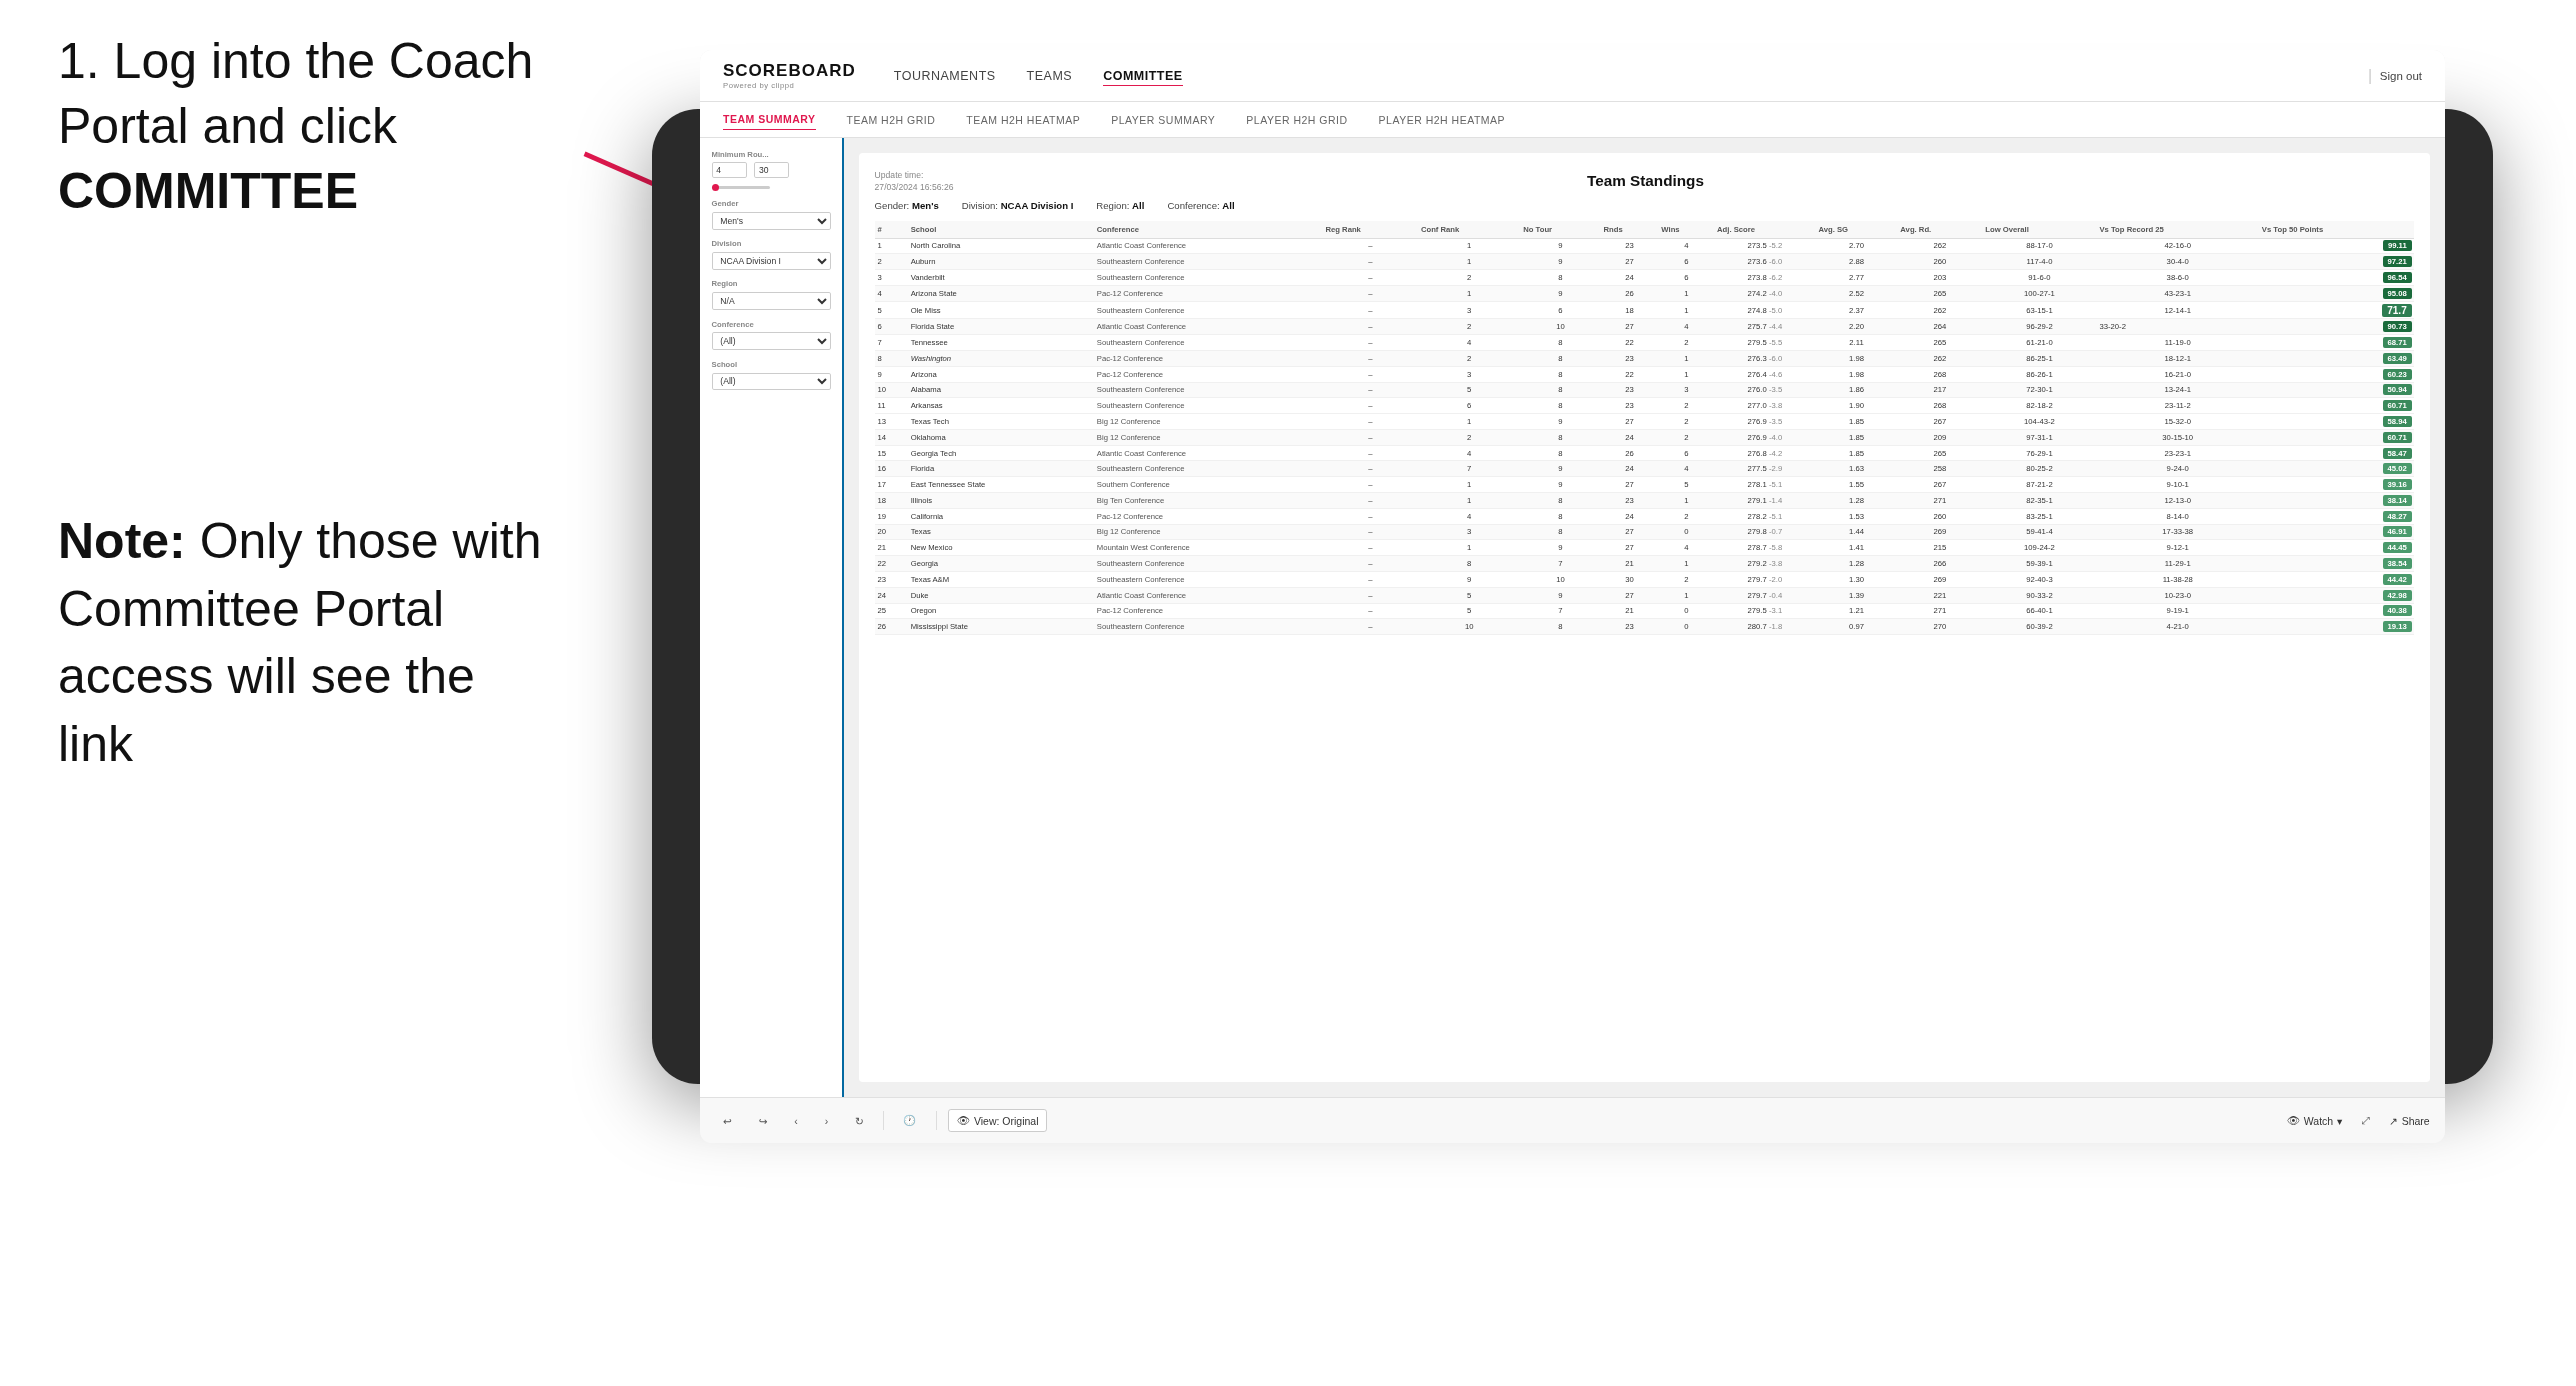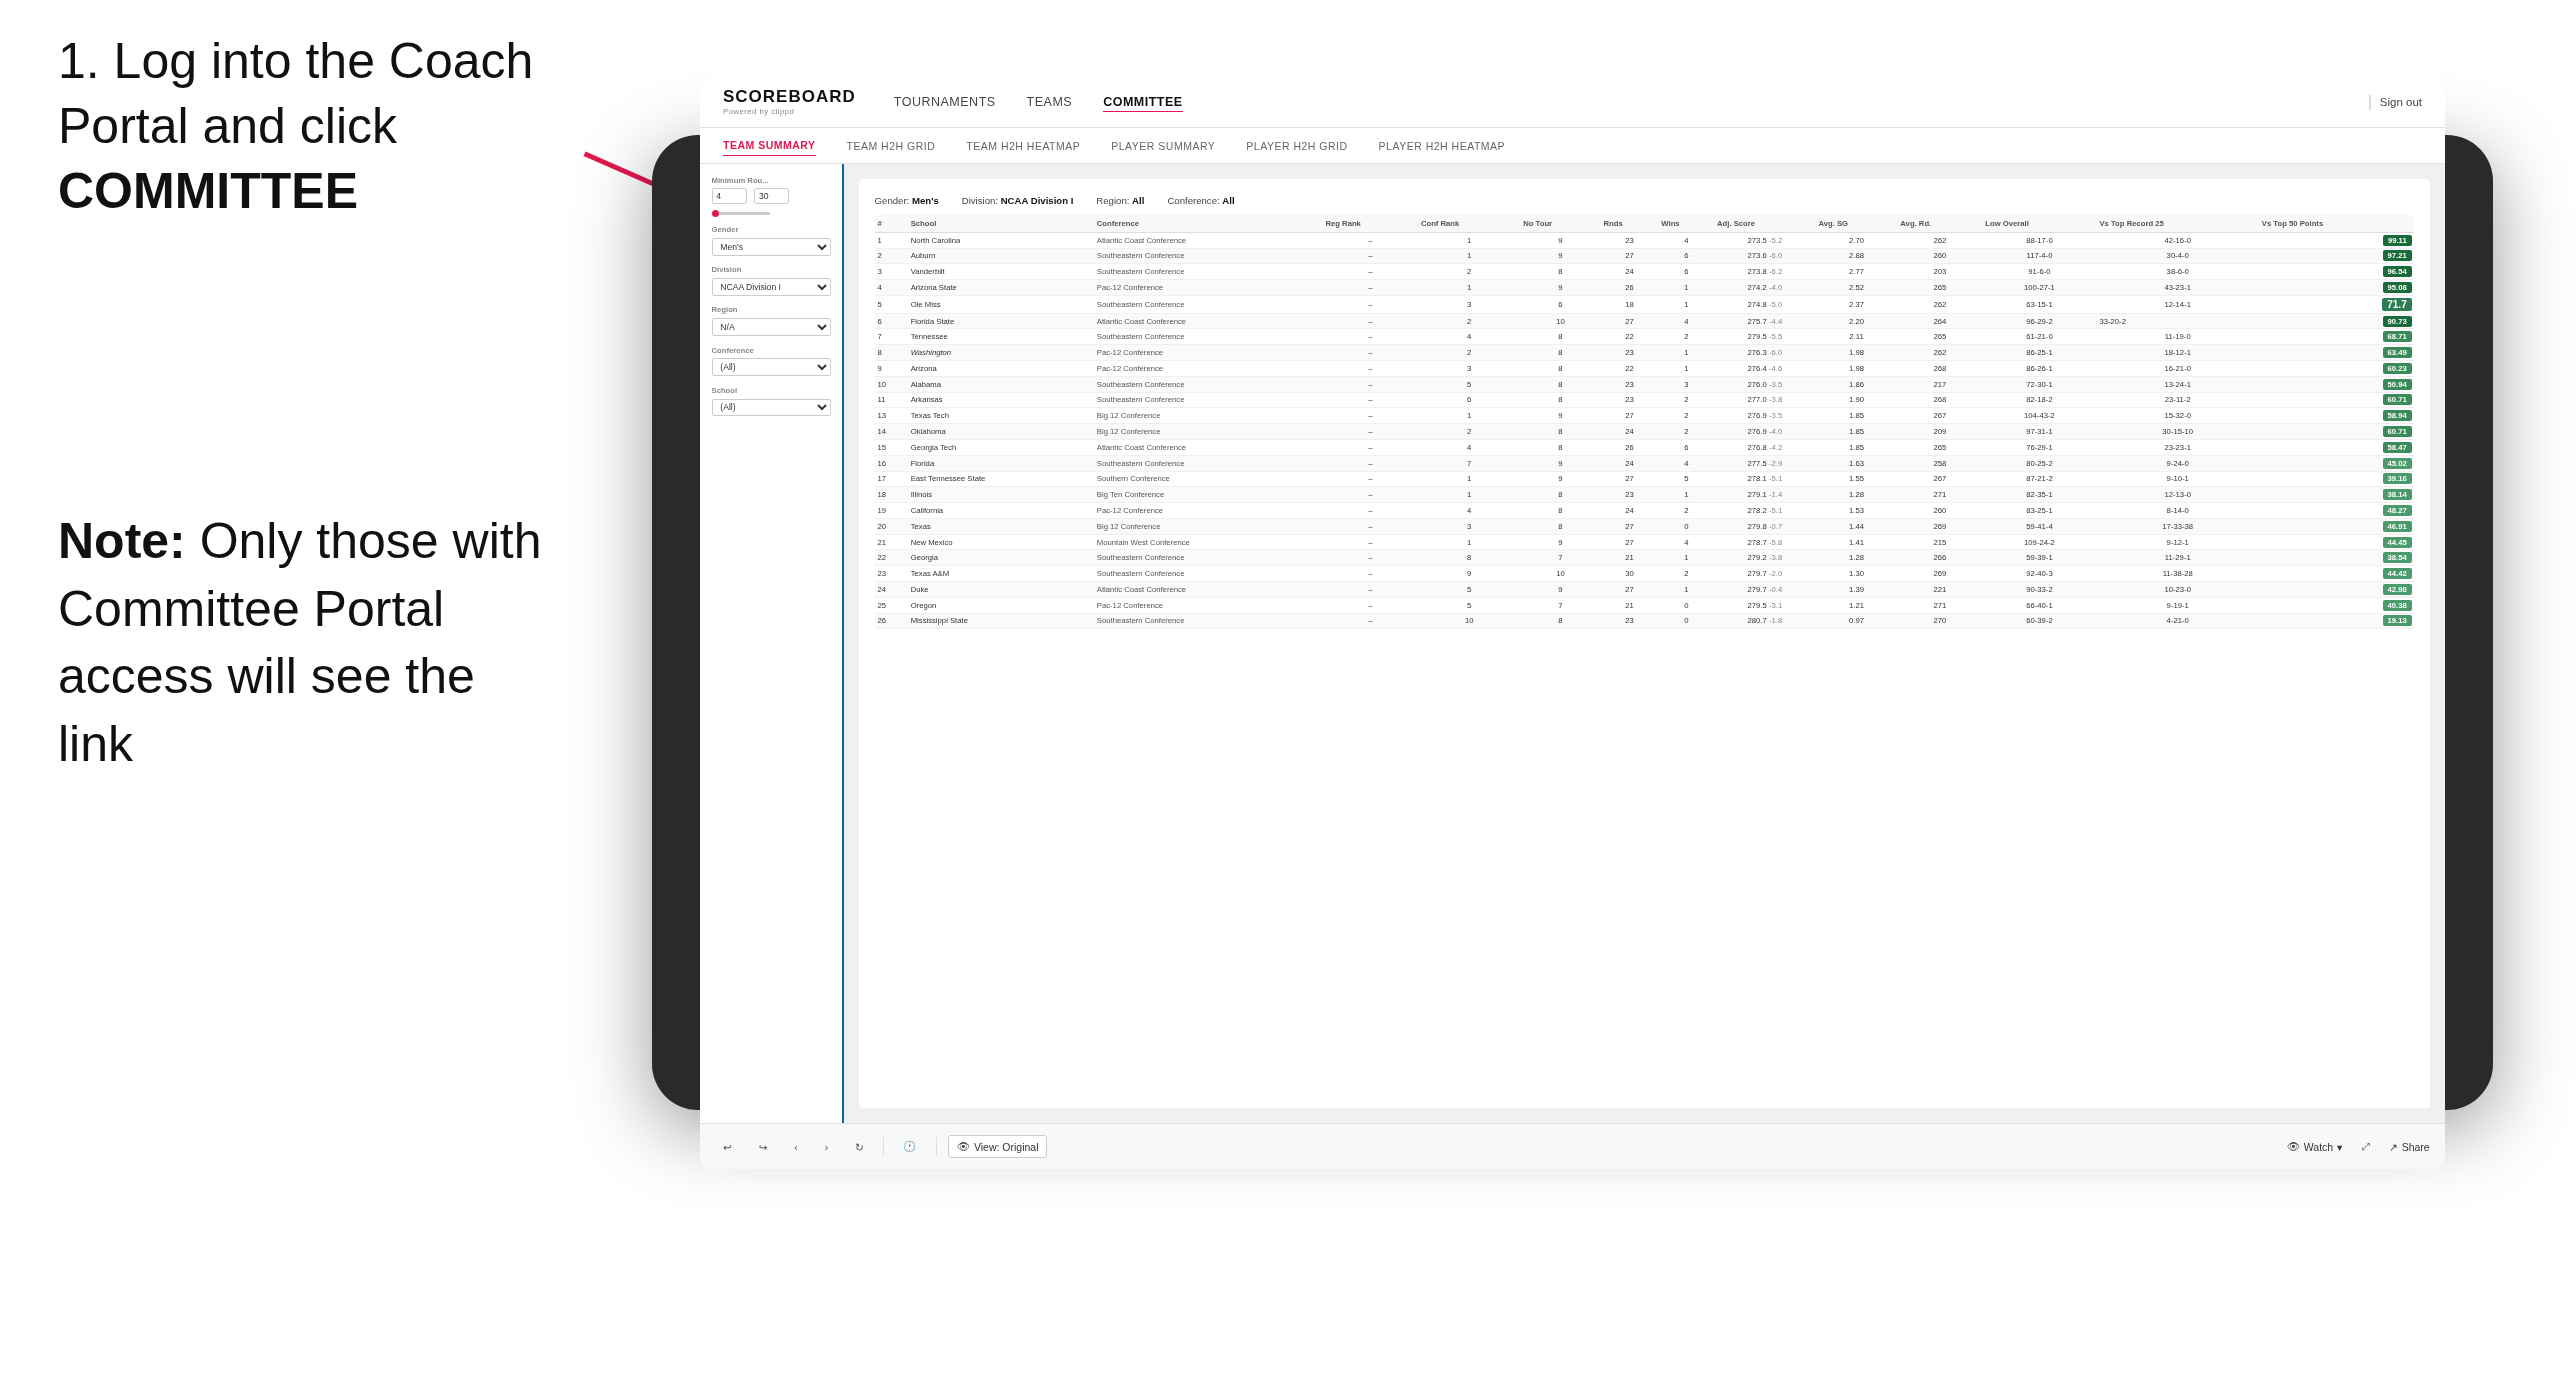--- a/index.html
+++ b/index.html
@@ -59,21 +59,21 @@
     }
 
     .arrow-container svg {
       width: 100%;
       height: 100%;
     }
 
     
     .tablet-outer {
       position: absolute;
-      top: 135px;
+      top: 109px;
       left: 652px;
       width: 1841px;
       height: 975px;
       background: #2a2a2a;
       border-radius: 46px;
       box-shadow: 0 19px 77px rgba(0,0,0,0.4);
       display: flex;
       align-items: center;
       justify-content: center;
     }
@@ -475,20 +475,28 @@
         <div class="control-group">
           <div class="control-label">School</div>
           <select class="sidebar-select">
             <option>(All)</option>
           </select>
         </div>
       </div>
 
       <div class="main-table-area">
         <div class="table-card">
+          <div class="table-header">
+            <div class="update-time">
+              <span>Update time:</span><br>
+              <span>27/03/2024 16:56:26</span>
+            </div>
+            <div class="standings-title">Team Standings</div>
+            <div style="width:77px;"></div>
+          </div>
 
           <div class="filter-bar">
             <span>
               <span>Gender:</span>
               <span style="font-weight:600;color:#111;">Men's</span>
             </span>
             <span>
               <span>Division:</span>
               <span style="font-weight:600;color:#111;">NCAA Division I</span>
             </span>

